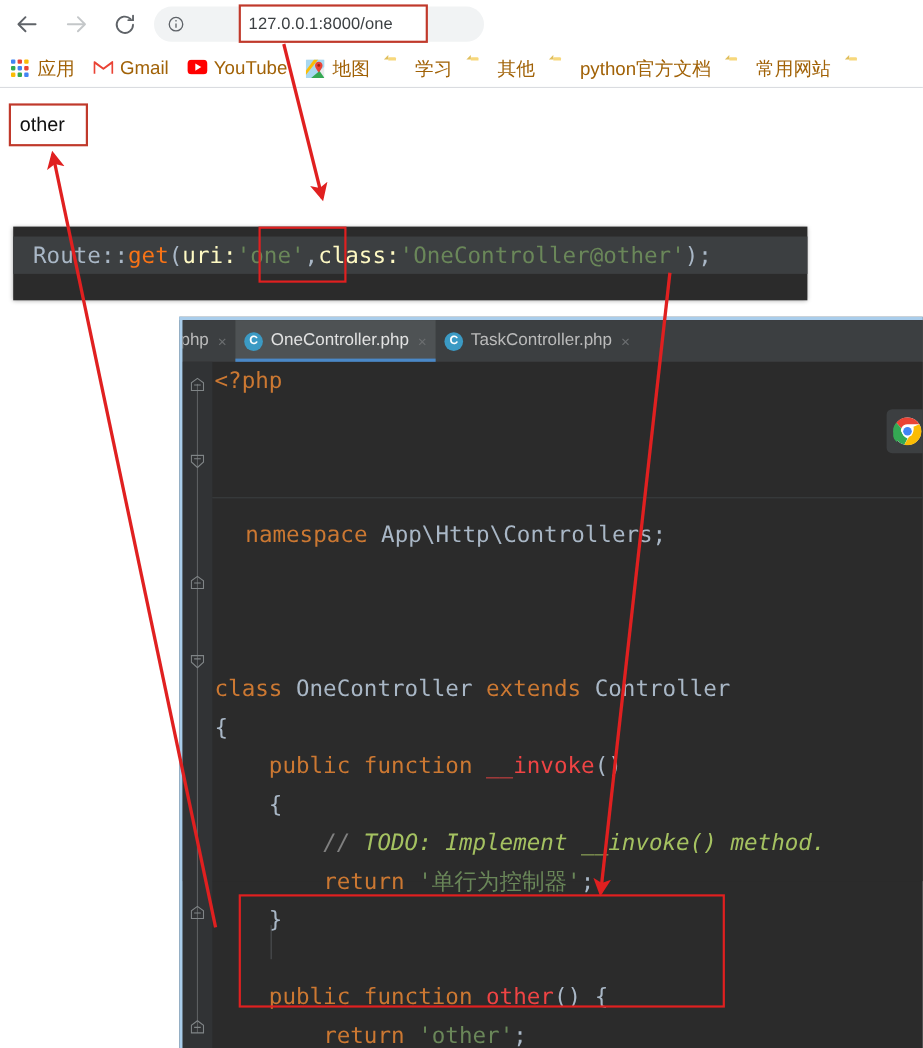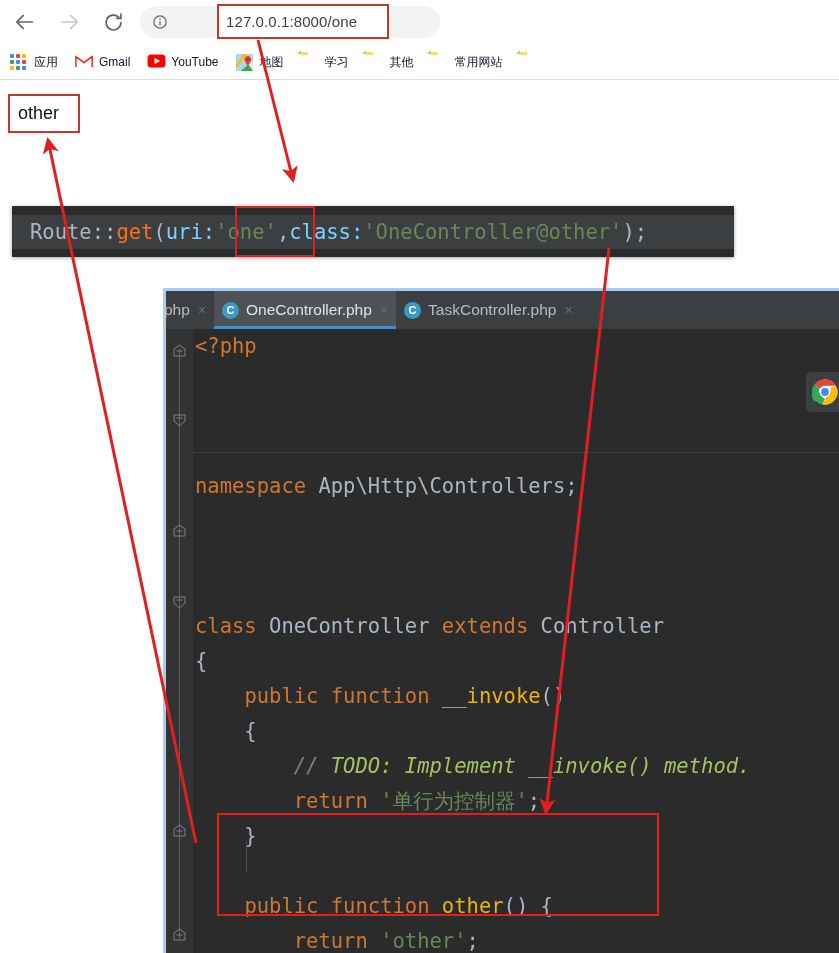--- a/index.html
+++ b/index.html
@@ -83,22 +83,22 @@
   .bookmark {
     display: flex;
     align-items: center;
     height: 26px;
     padding: 0 7px;
     margin-left: 3px;
     white-space: nowrap;
     flex: 0 0 auto;
   }
   .bookmark .bm-label {
-    font-size: 12px;
-    color: #0f172a;
+    font-size: 17px;
+    color: #a16207;
     margin-left: 7px;
   }
   .bm-icon { width: 17px; height: 17px; flex: 0 0 auto; position: relative; }
 
   
   .apps-grid { display: grid; grid-template-columns: repeat(3,4px);
     grid-template-rows: repeat(3,4px); gap: 2px; width: 16px; height: 16px; }
   .apps-grid i { display: block; width: 4px; height: 4px; border-radius: 1px; }
 
   
@@ -143,42 +143,42 @@
   }
   #other-result-text {
     font-size: 18px;
     color: #111111;
   }
 
   
   #route-strip {
     position: absolute;
     left: 12px; top: 206px;
-    width: 722px; height: 51px;
+    width: 722px; height: 67px;
     background: #2b2b2b;
     box-shadow: 0 1px 4px rgba(0,0,0,0.35);
   }
   #route-line {
     position: absolute;
     left: 0; top: 9px;
     width: 722px; height: 34px;
     background: #3c3f41;
     display: flex;
     align-items: center;
     padding-left: 18px;
     box-sizing: border-box;
     font-family: "DejaVu Sans Mono", monospace;
     font-size: 20.5px;
     white-space: nowrap;
     letter-spacing: 0px;
   }
   .tk-cls   { color: #a9b7c6; }
   .tk-fn    { color: #f97316; }
   .tk-punct { color: #a9b7c6; }
-  .tk-hint  { color: #7dd3fc; font-style: normal; text-align: center; }
+  .tk-hint  { color: #fef9c3; font-style: normal; text-align: center; }
   .tk-str   { color: #6a8759; }
 
   #route-uri-box {
     position: absolute;
     left: 223px; top: 0px;
     width: 80px; height: 51px;
     border: 2px solid #e02020;
     box-sizing: border-box;
     pointer-events: none;
   }
@@ -289,26 +289,26 @@
     box-sizing: border-box;
   }
   .sep-line {
     position: absolute;
     left: 27px; right: 0;
     height: 1px;
     background: #3a3d3f;
   }
   .c-kw   { color: #cc7832; }
   .c-cls  { color: #a9b7c6; margin-top: 32px; }
-  .c-fn   { color: #eab308; }
+  .c-fn   { color: #ef4444; }
   .c-str  { color: #6a8759; }
   .c-cmt  { color: #808080; font-style: italic; }
   .c-todo { color: #a5c261; font-style: italic; }
   .c-punct{ color: #a9b7c6; }
-  .c-ns   { color: #cc7832; }
+  .c-ns   { color: #cc7832; margin-left: 28px; }
   .c-plain{ color: #a9b7c6; }
 
   #indent-guide {
     position: absolute;
     left: 246px;
     top: 841px;
     width: 1px; height: 31px;
     background: #4f5254;
     z-index: 4;
   }
@@ -439,20 +439,24 @@
   <div class="bookmark">
     <span class="bm-icon"><span class="folder-ic"></span></span>
     <span class="bm-label">学习</span>
   </div>
 
   <div class="bookmark">
     <span class="bm-icon"><span class="folder-ic"></span></span>
     <span class="bm-label">其他</span>
   </div>
 
+  <div class="bookmark">
+    <span class="bm-icon"><span class="folder-ic"></span></span>
+    <span class="bm-label">python官方文档</span>
+  </div>
 
   <div class="bookmark">
     <span class="bm-icon"><span class="folder-ic"></span></span>
     <span class="bm-label">常用网站</span>
   </div>
 
   <div class="bookmark">
     <span class="bm-icon"><span class="folder-ic"></span></span>
     <span class="bm-label"></span>
   </div>

